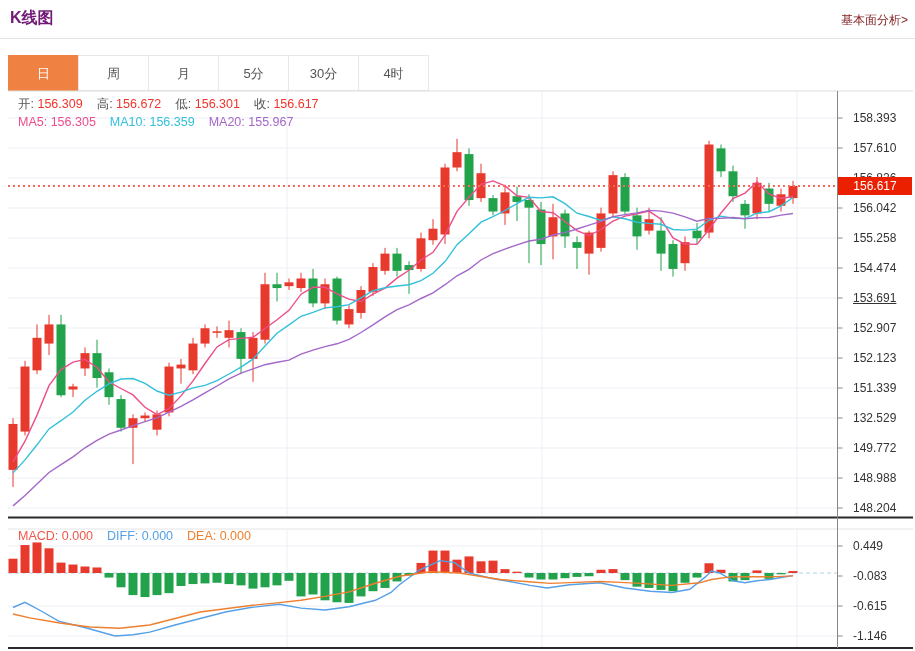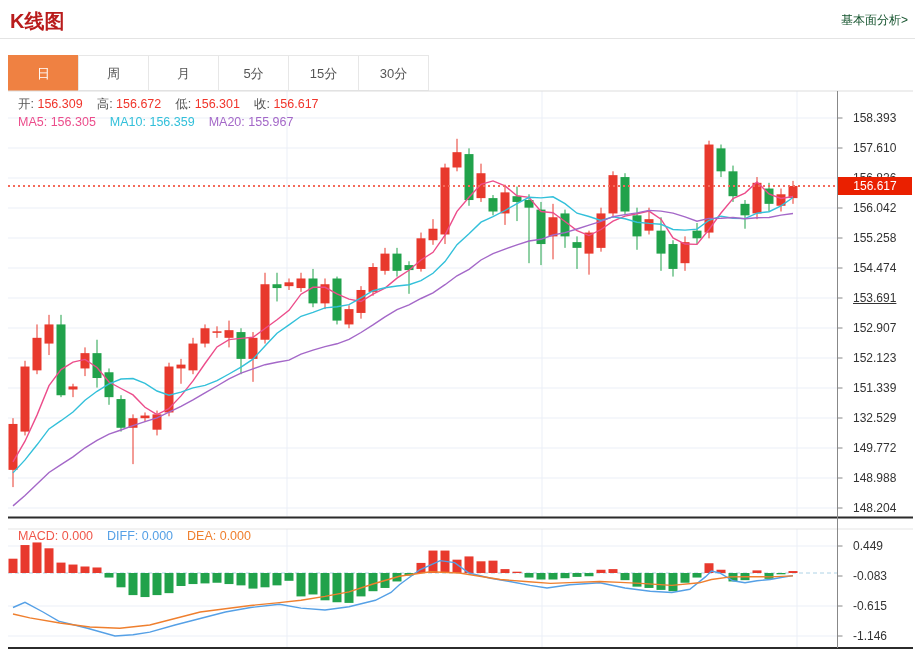--- a/index.html
+++ b/index.html
@@ -1,19 +1,19 @@
 <!DOCTYPE html>
 <html><head>
 <meta charset="utf-8">
 <style>
   html,body{margin:0;padding:0;background:#fff;}
   .page{position:relative;width:915px;height:651px;background:#fff;overflow:hidden;
         font-family:"Liberation Sans","DejaVu Sans",sans-serif;}
-  .hdr-title{position:absolute;left:10px;top:8px;font-size:20px;font-weight:bold;color:#b91c1c;}
-  .hdr-link{position:absolute;right:7px;top:12px;font-size:12px;color:#14532d;cursor:pointer;text-align:right;}
+  .hdr-title{position:absolute;left:10px;top:8px;font-size:16px;font-weight:bold;color:#701a75;}
+  .hdr-link{position:absolute;right:7px;top:12px;font-size:12px;color:#7f1d1d;cursor:pointer;text-align:right;}
   .hdr-divider{position:absolute;left:0;top:38px;width:915px;height:1px;background:#e4e4e4;}
   .tabs{position:absolute;left:8px;top:55px;display:flex;}
   .tab{width:71px;height:36px;line-height:36px;text-align:center;font-size:13px;color:#555;
        background:#fff;border:1px solid #e7e7e7;margin-left:-1px;box-sizing:border-box;cursor:pointer;}
   .tab.first{margin-left:0;}
   .tab.active{background:#ef8142;border-color:#ef8142;color:#fff;}
   .chart-svg{position:absolute;left:0;top:0;}
   .info-row{position:absolute;left:18px;font-size:12.5px;white-space:nowrap;z-index:5;}
   .info-row span{margin-right:14px;}
   .axis-label{position:absolute;left:845px;width:66px;height:16px;line-height:16px;
@@ -26,22 +26,22 @@
 
 <div class="page">
   <div class="hdr-title">K线图</div>
   <div class="hdr-link">基本面分析&gt;</div>
   <div class="hdr-divider"></div>
   <div class="tabs" id="tabs">
       <div class="tab first active">日</div>
       <div class="tab">周</div>
       <div class="tab">月</div>
       <div class="tab">5分</div>
-      <div class="tab">15分</div>
       <div class="tab">30分</div>
+      <div class="tab">4时</div>
     </div>
 
   <svg id="chart" class="chart-svg" width="915" height="651">
       <g>
         <line x1="8" y1="118" x2="837" y2="118" stroke="#ebeff7" stroke-width="1"></line>
         <line x1="8" y1="148" x2="837" y2="148" stroke="#ebeff7" stroke-width="1"></line>
         <line x1="8" y1="178" x2="837" y2="178" stroke="#ebeff7" stroke-width="1"></line>
         <line x1="8" y1="208" x2="837" y2="208" stroke="#ebeff7" stroke-width="1"></line>
         <line x1="8" y1="238" x2="837" y2="238" stroke="#ebeff7" stroke-width="1"></line>
         <line x1="8" y1="268" x2="837" y2="268" stroke="#ebeff7" stroke-width="1"></line>

